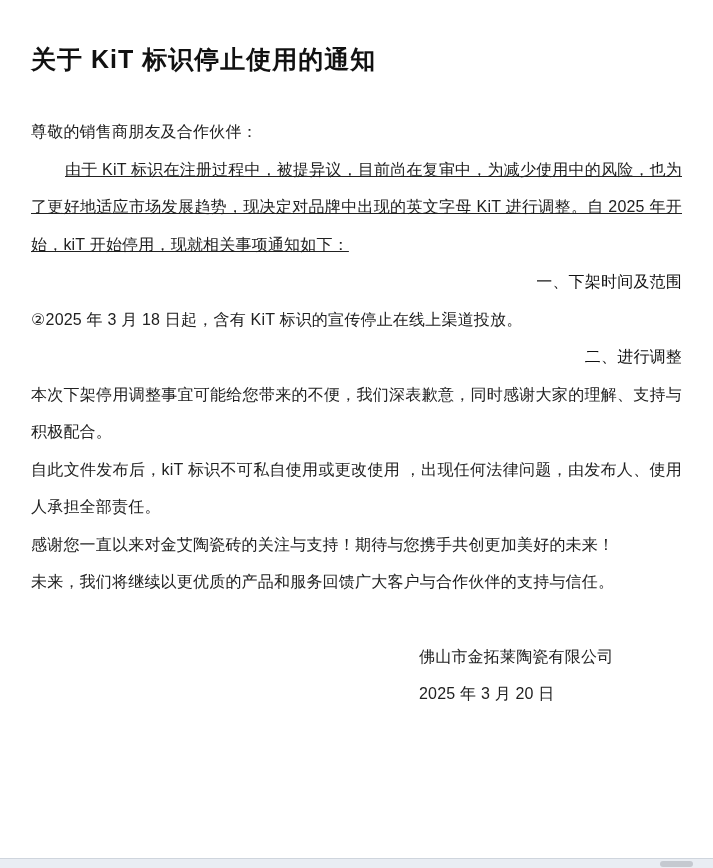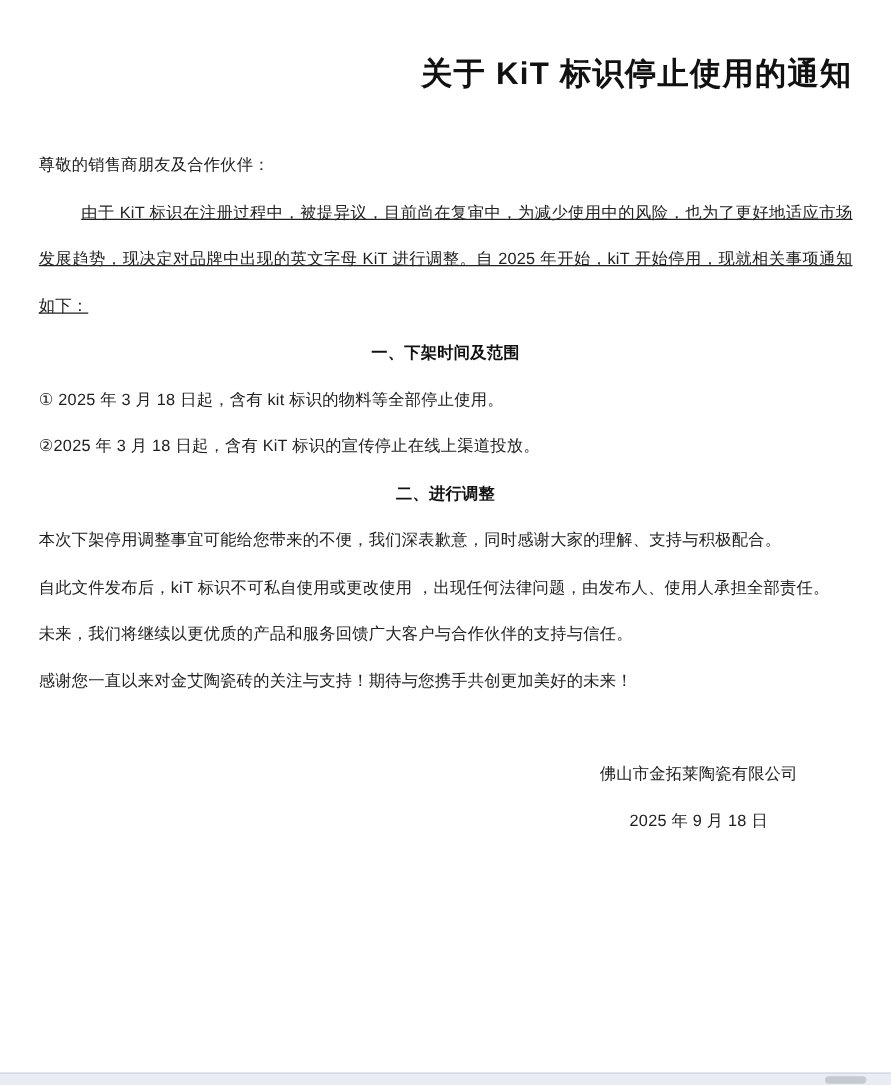--- a/index.html
+++ b/index.html
@@ -18,44 +18,44 @@
     height: 858px;
     background: #ffffff;
     padding: 0 31px;
     color: #212121;
   }
   .doc-title {
     margin: 42px 0 37px 0;
     font-size: 25px;
     line-height: 34px;
     font-weight: bold;
-    text-align: right;
+    text-align: left;
     letter-spacing: 1px;
     color: #111111;
   }
   .para {
     margin: 0;
-    font-size: 13px;
+    font-size: 16px;
     line-height: 37.5px;
     text-align: justify;
     letter-spacing: 0.2px;
   }
   .para.indent { text-indent: 34px; text-decoration: underline; }
   .para.heading {
-    font-weight: bold;
-    text-align: center;
+    font-weight: normal;
+    text-align: right;
     color: #111111;
   }
   .signature {
     margin-top: 37px;
     margin-left: 388px;
     width: 280px;
     text-align: center;
   }
-  .signature .para { text-align: center; }
+  .signature .para { }
   .bottom-bar {
     position: absolute;
     left: 0;
     bottom: 0;
     width: 713px;
     height: 10px;
     background: #e9edf3;
     border-top: 1px solid #cfd5dd;
   }
   .scroll-thumb {
@@ -74,36 +74,35 @@
 <div class="page">
 
   <h1 class="doc-title">关于 KiT 标识停止使用的通知</h1>
 
   <p class="para">尊敬的销售商朋友及合作伙伴：</p>
 
   <p class="para indent">由于 KiT 标识在注册过程中，被提异议，目前尚在复审中，为减少使用中的风险，也为了更好地适应市场发展趋势，现决定对品牌中出现的英文字母 KiT 进行调整。自 2025 年开始，kiT 开始停用，现就相关事项通知如下：</p>
 
   <p class="para heading">一、下架时间及范围</p>
 
-  <p class="para">① 2025 年 3 月 18 日起，含有 kit 标识的物料等全部停止使用。</p>
 
   <p class="para">②2025 年 3 月 18 日起，含有 KiT 标识的宣传停止在线上渠道投放。</p>
 
   <p class="para heading">二、进行调整</p>
 
   <p class="para">本次下架停用调整事宜可能给您带来的不便，我们深表歉意，同时感谢大家的理解、支持与积极配合。</p>
 
   <p class="para">自此文件发布后，kiT 标识不可私自使用或更改使用 ，出现任何法律问题，由发布人、使用人承担全部责任。</p>
 
+  <p class="para">感谢您一直以来对金艾陶瓷砖的关注与支持！期待与您携手共创更加美好的未来！</p>
+
   <p class="para">未来，我们将继续以更优质的产品和服务回馈广大客户与合作伙伴的支持与信任。</p>
-
-  <p class="para">感谢您一直以来对金艾陶瓷砖的关注与支持！期待与您携手共创更加美好的未来！</p>
 
   <div class="signature">
     <p class="para">佛山市金拓莱陶瓷有限公司</p>
-    <p class="para">2025 年 9 月 18 日</p>
+    <p class="para">2025 年 3 月 20 日</p>
   </div>
 
 </div>
 
 <div class="bottom-bar">
   <div class="scroll-thumb"></div>
 </div>
 
 </body></html>

